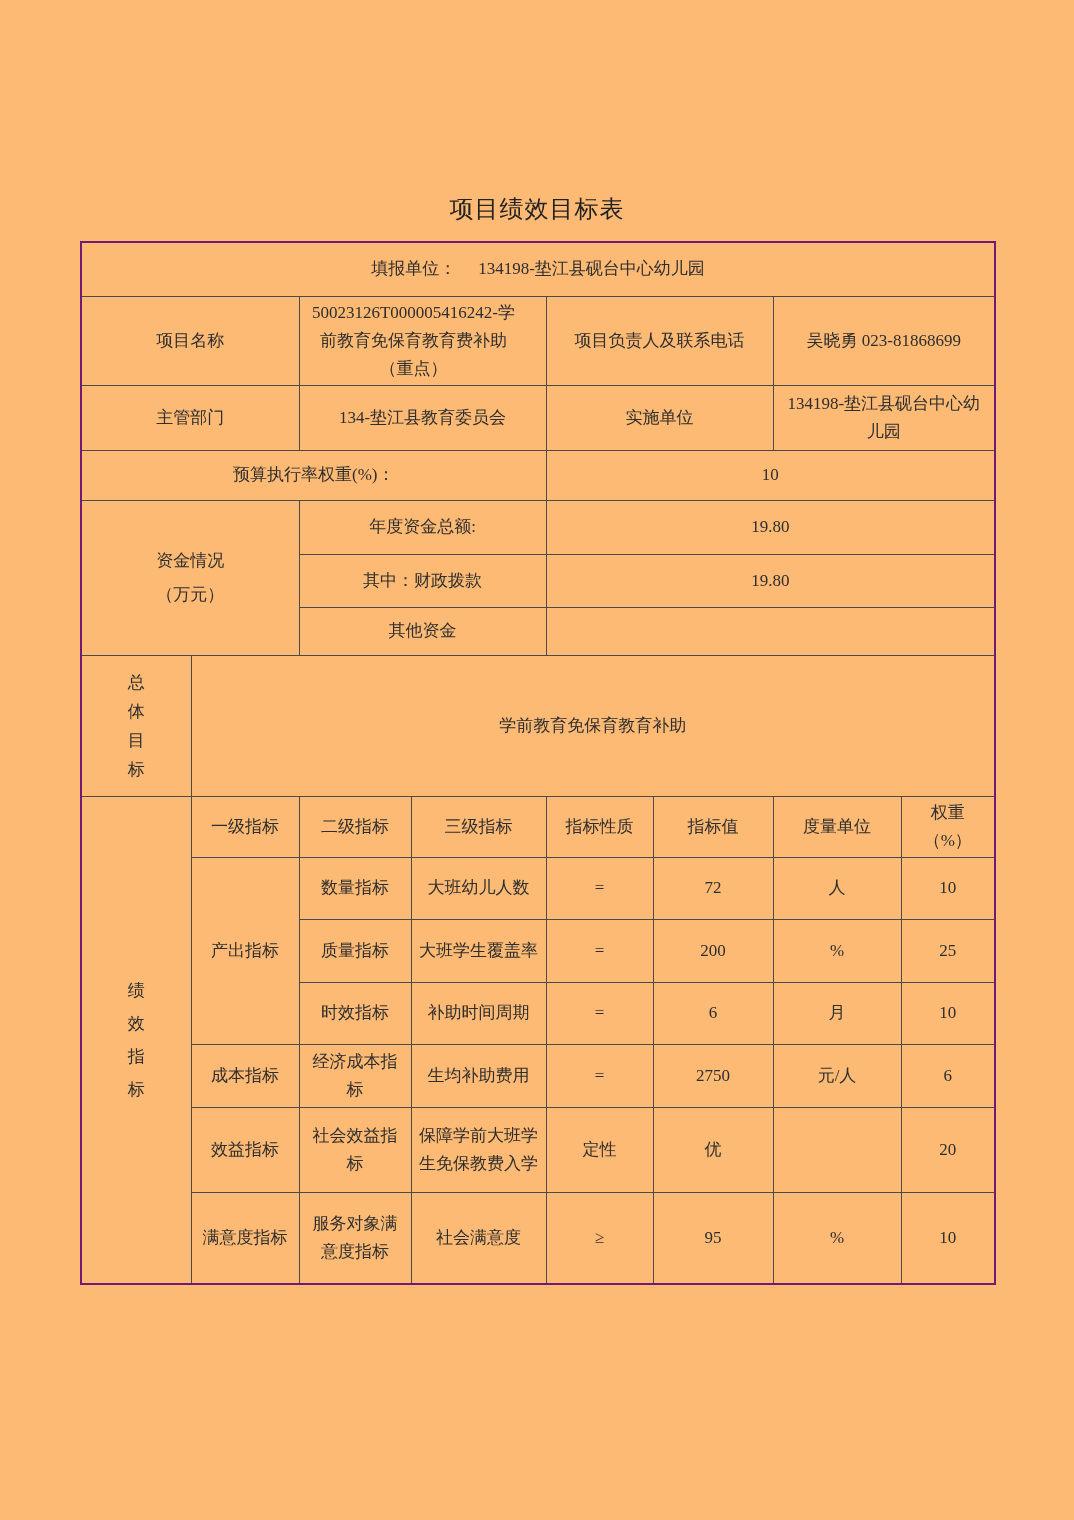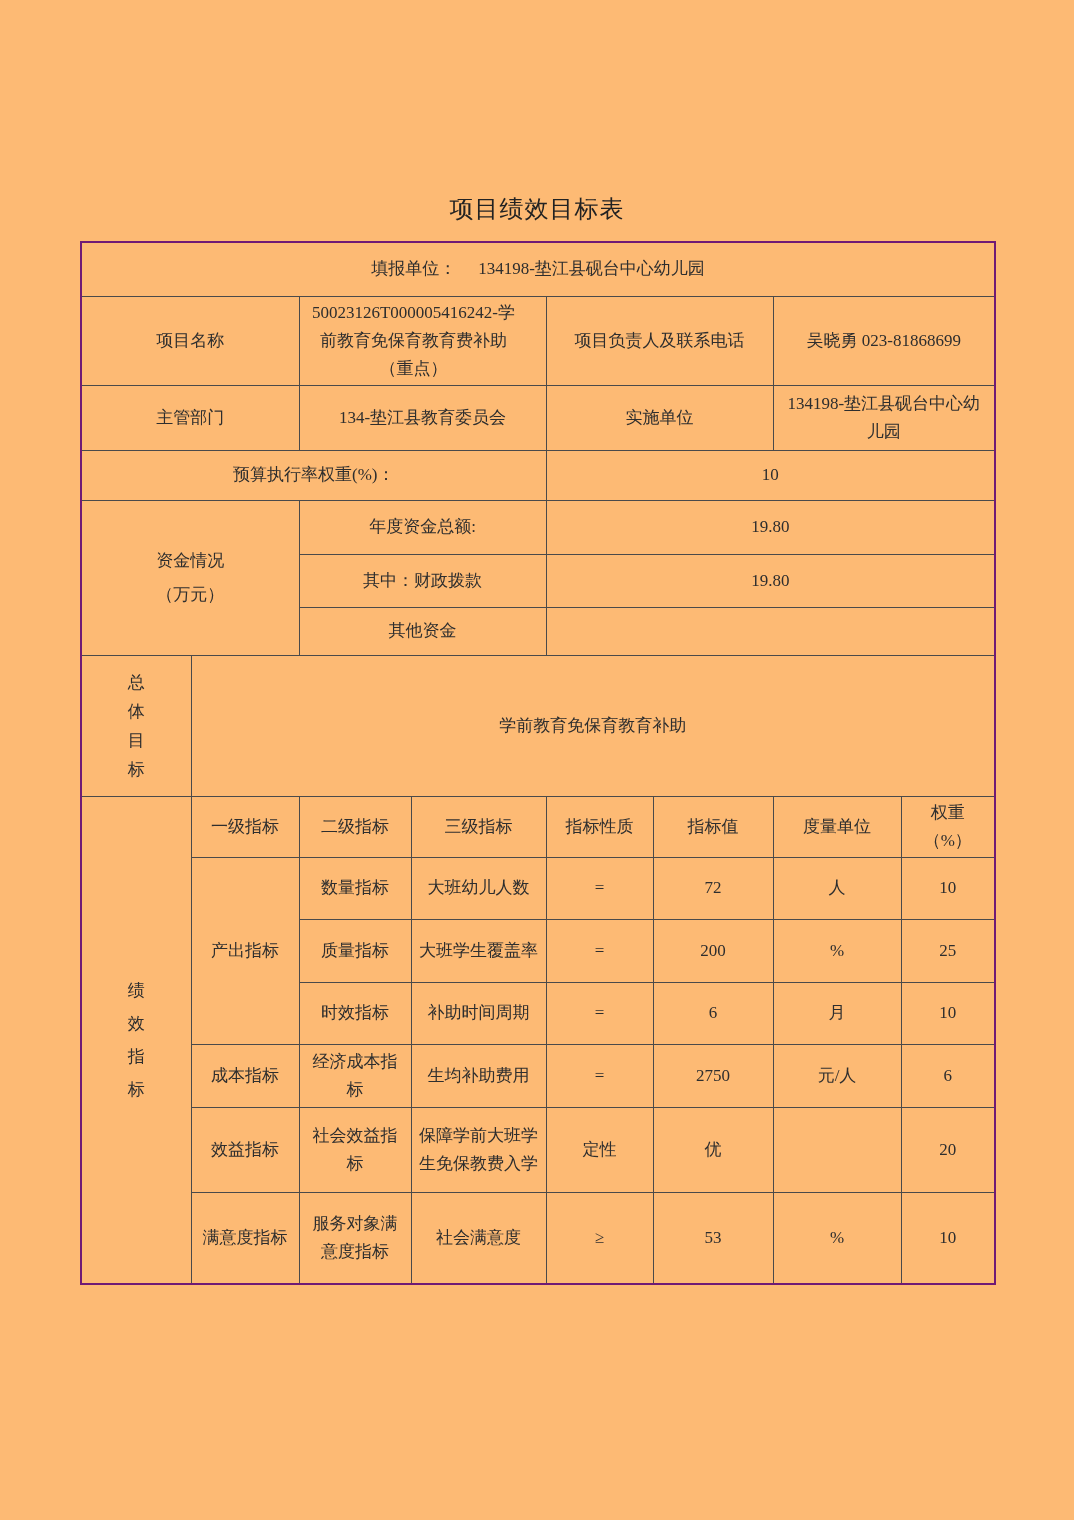--- a/index.html
+++ b/index.html
@@ -217,20 +217,20 @@
       <td>优</td>
       <td></td>
       <td>20</td>
     </tr>
 
     <tr class="r15">
       <td class="al c2pad">满意度指标</td>
       <td class="al c3pad">服务对象满意度指标</td>
       <td class="al c4pad">社会满意度</td>
       <td>≥</td>
-      <td>53</td>
+      <td>95</td>
       <td>%</td>
       <td>10</td>
     </tr>
 
   </tbody>
     </table>
 </div>
 
 </body></html>

